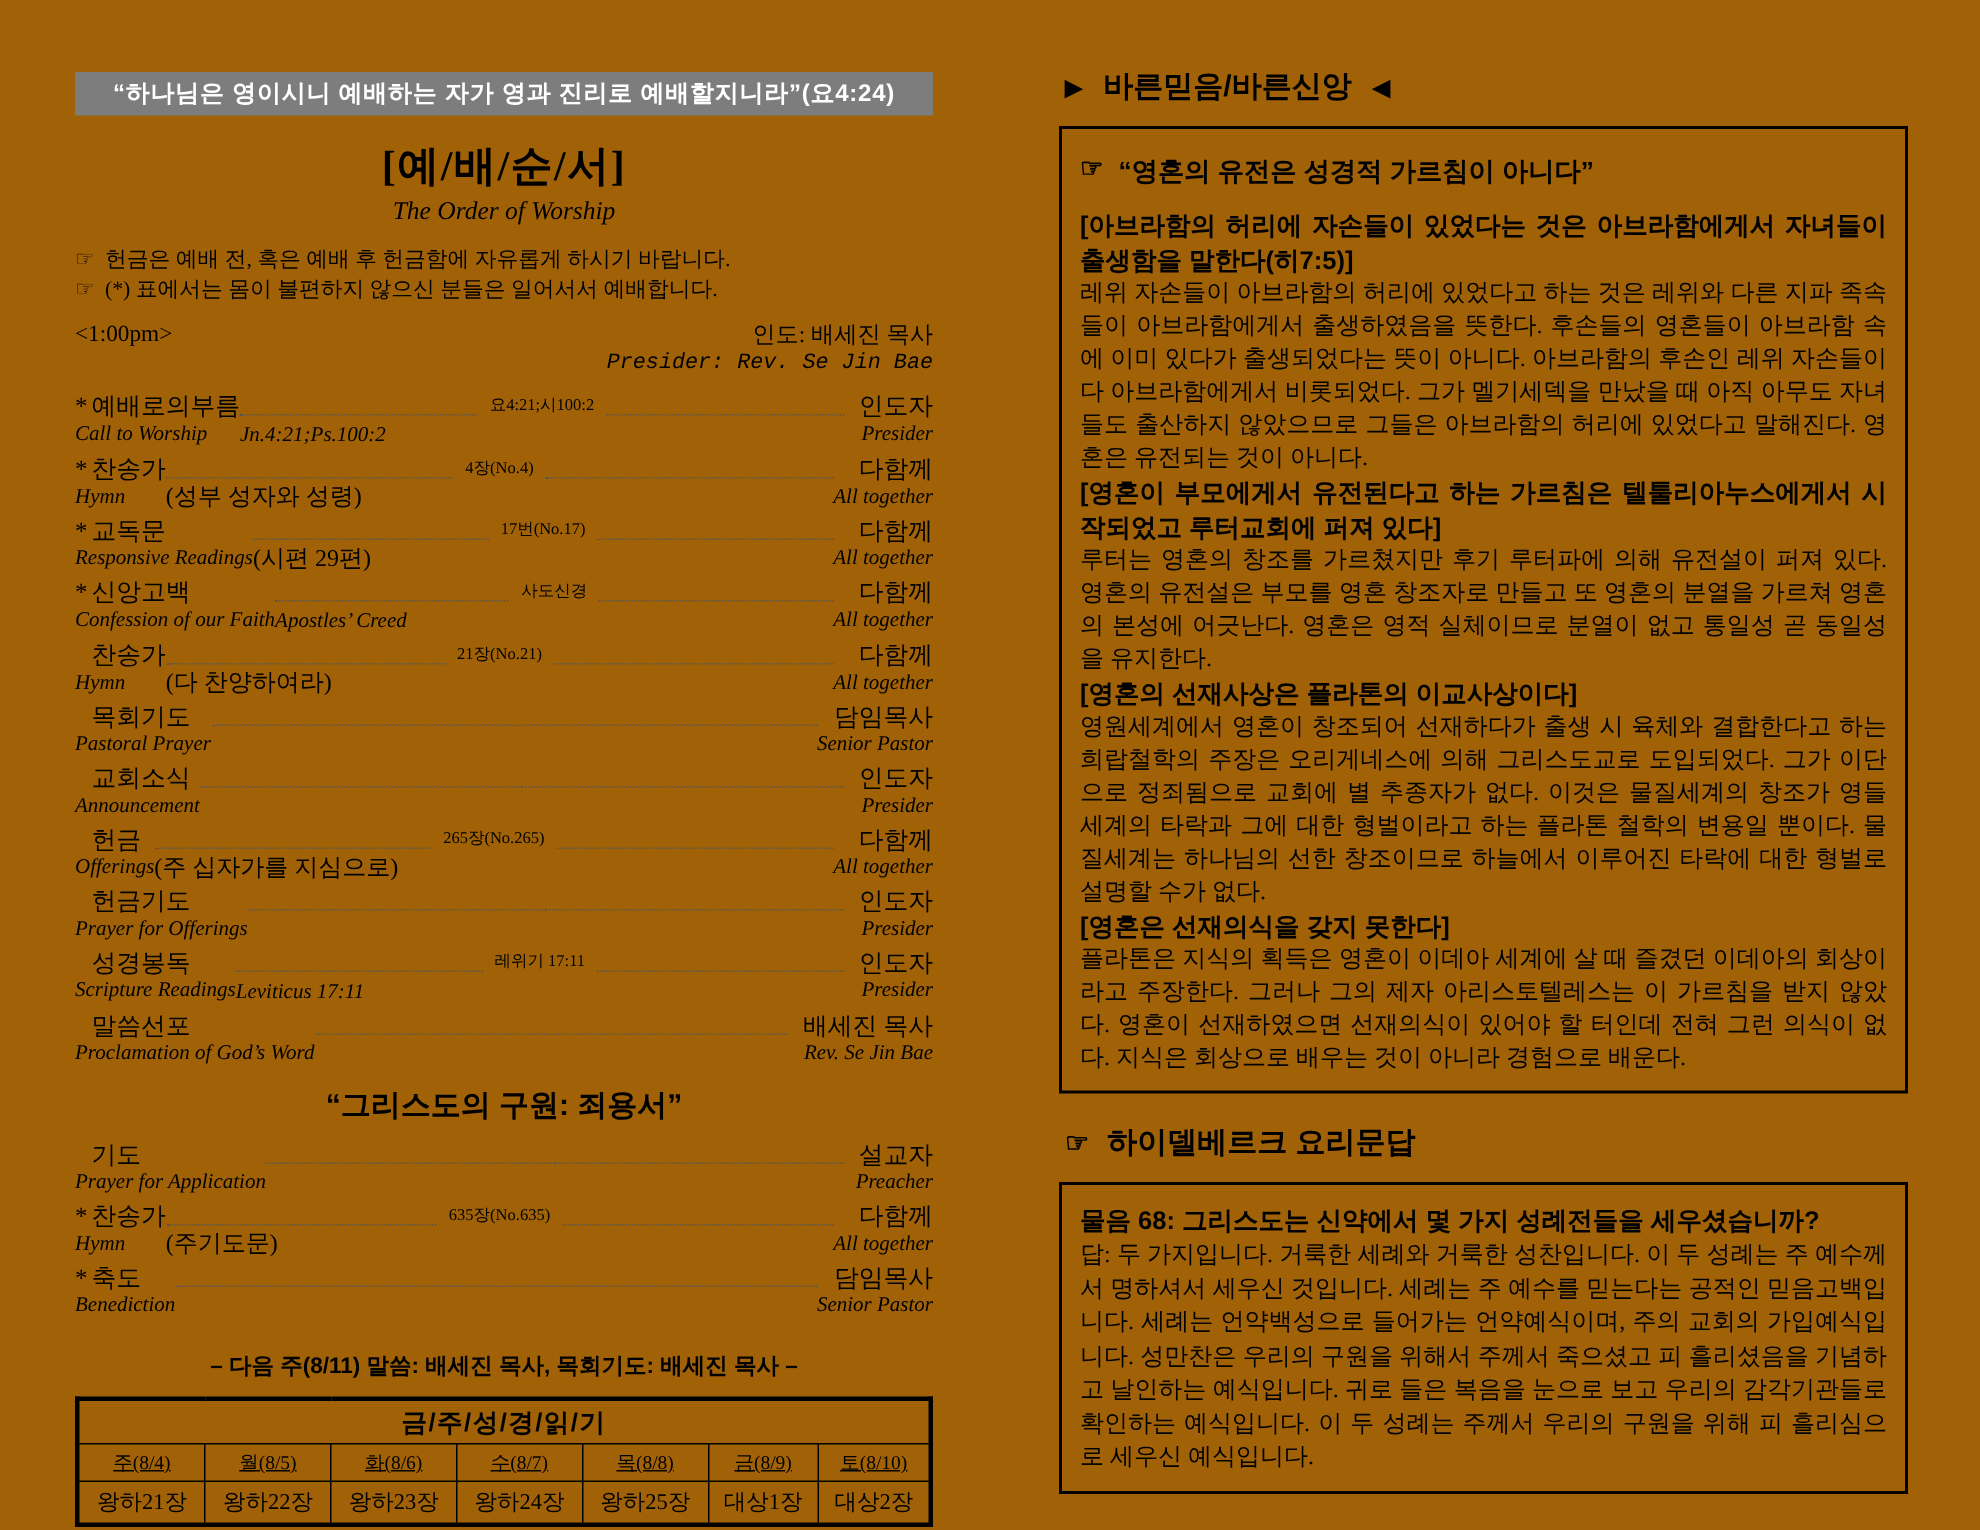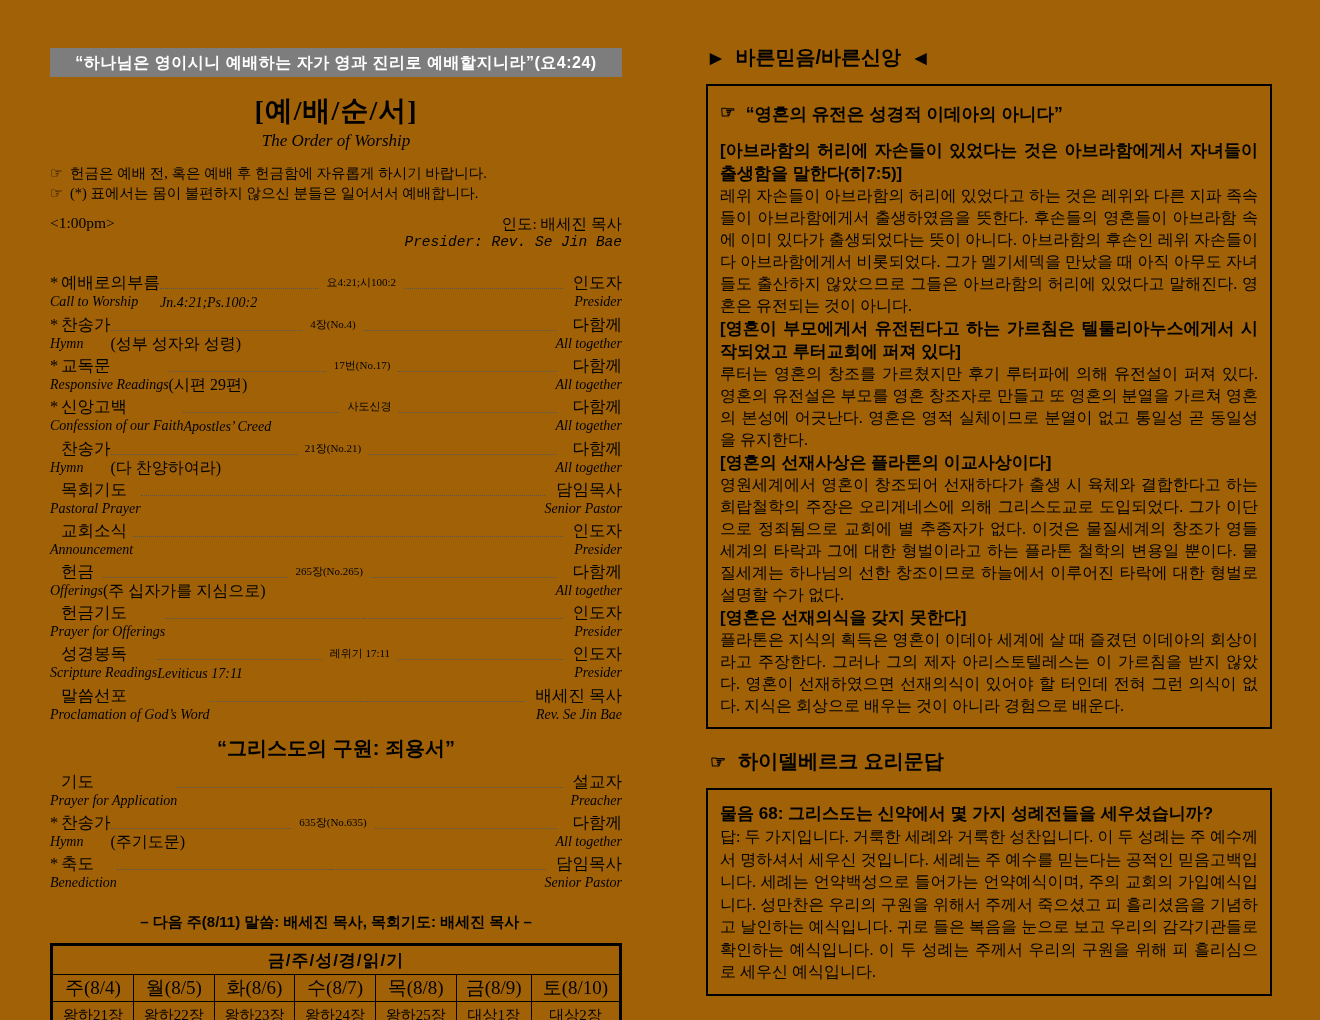--- a/index.html
+++ b/index.html
@@ -23,21 +23,21 @@
     text-align: center; font-weight: bold; font-size: 28px;
     margin-top: 15px; letter-spacing: 1px;
   }
   .order-subtitle { text-align: center; font-style: italic; font-size: 17px; margin-top: 1px; }
   .notes { margin-top: 12px; font-size: 14.5px; line-height: 20px; }
   .note-line { display: flex; }
   .note-icon { margin-right: 7px; }
   .time-row { margin-top: 11px; display: flex; justify-content: space-between; font-size: 15.5px; }
   .presider-block { text-align: right; line-height: 19px; }
   .presider-en { font-style: italic; font-size: 14.5px; font-family: Liberation Mono, monospace; }
-  .items { margin-top: 20px; }
+  .items { margin-top: 8px; }
   .worship-item { display: grid; grid-template-columns: max-content 1fr max-content; margin-bottom: 2px; }
   .wi-l1-label { font-size: 16.5px; line-height: 21px; white-space: nowrap; }
   .star { display: inline-block; width: 11px; }
   .wi-l1-mid { display: flex; align-items: flex-end; font-size: 11px; line-height: 21px; min-width: 0; }
   .leader { flex: 1 1 0; border-bottom: 1.5px dotted #555; margin-bottom: 4px; min-width: 8px; }
   .center-main { white-space: nowrap; }
   .center-main:not(:empty) { margin: 0 8px; }
   .wi-l1-role { font-size: 16.5px; line-height: 21px; text-align: right; white-space: nowrap; padding-left: 10px; }
   .wi-l2-label, .wi-l2-role { font-style: italic; font-size: 14px; line-height: 18px; white-space: nowrap; }
   .wi-l2-role { text-align: right; }
@@ -47,21 +47,21 @@
     text-align: center; font-weight: bold; font-size: 20px;
     margin: 11px 0 9px; font-family: "Liberation Sans", sans-serif;
   }
   .next-week {
     text-align: center; font-weight: bold; font-size: 15px;
     margin-top: 21px; font-family: "Liberation Sans", sans-serif;
   }
   .reading-table { width: 100%; border-collapse: collapse; margin-top: 11px; border: 3px solid #000; }
   .reading-table th, .reading-table td { border: 1px solid #000; text-align: center; padding: 0; }
   .rt-title { font-size: 17px; font-weight: bold; height: 28px; font-family: "Liberation Sans", sans-serif; letter-spacing: 1px; }
-  .rt-day { font-size: 19px; font-weight: normal; height: 24px; }
+  .rt-day { font-size: 13px; font-weight: normal; height: 24px; text-decoration: underline; }
   .rt-reading { font-size: 15px; height: 27px; }
   
   .right-col { position: absolute; left: 706px; top: 44px; width: 566px; }
   .rb-header {
     font-weight: bold; font-size: 20px; font-family: "Liberation Sans", sans-serif;
     display: flex; align-items: center; gap: 14px; padding-left: 4px;
   }
   .tri { font-size: 15px; }
   .box { border: 2px solid #000; padding: 12px 12px 10px; margin-top: 13px; }
   .box1-title { font-weight: bold; font-size: 17.5px; margin: 4px 0 13px; font-family: "Liberation Sans", sans-serif; display: flex; gap: 10px; }
@@ -328,21 +328,21 @@
 
     <div class="rb-header">
       <span class="tri">▶</span>
       <span>바른믿음/바른신앙</span>
       <span class="tri">◀</span>
     </div>
 
     <div class="box">
       <div class="box1-title">
         <span>☞</span>
-        <span>“영혼의 유전은 성경적 이데아의 아니다”</span>
+        <span>“영혼의 유전은 성경적 가르침이 아니다”</span>
       </div>
 
       <div class="sec-heading">[아브라함의 허리에 자손들이 있었다는 것은 아브라함에게서 자녀들이 출생함을 말한다(히7:5)]</div>
       <div class="sec-body">레위 자손들이 아브라함의 허리에 있었다고 하는 것은 레위와 다른 지파 족속들이 아브라함에게서 출생하였음을 뜻한다. 후손들의 영혼들이 아브라함 속에 이미 있다가 출생되었다는 뜻이 아니다. 아브라함의 후손인 레위 자손들이 다 아브라함에게서 비롯되었다. 그가 멜기세덱을 만났을 때 아직 아무도 자녀들도 출산하지 않았으므로 그들은 아브라함의 허리에 있었다고 말해진다. 영혼은 유전되는 것이 아니다.</div>
 
       <div class="sec-heading">[영혼이 부모에게서 유전된다고 하는 가르침은 텔툴리아누스에게서 시작되었고 루터교회에 퍼져 있다]</div>
       <div class="sec-body">루터는 영혼의 창조를 가르쳤지만 후기 루터파에 의해 유전설이 퍼져 있다. 영혼의 유전설은 부모를 영혼 창조자로 만들고 또 영혼의 분열을 가르쳐 영혼의 본성에 어긋난다. 영혼은 영적 실체이므로 분열이 없고 통일성 곧 동일성을 유지한다.</div>
 
       <div class="sec-heading">[영혼의 선재사상은 플라톤의 이교사상이다]</div>
       <div class="sec-body">영원세계에서 영혼이 창조되어 선재하다가 출생 시 육체와 결합한다고 하는 희랍철학의 주장은 오리게네스에 의해 그리스도교로 도입되었다. 그가 이단으로 정죄됨으로 교회에 별 추종자가 없다. 이것은 물질세계의 창조가 영들 세계의 타락과 그에 대한 형벌이라고 하는 플라톤 철학의 변용일 뿐이다. 물질세계는 하나님의 선한 창조이므로 하늘에서 이루어진 타락에 대한 형벌로 설명할 수가 없다.</div>

